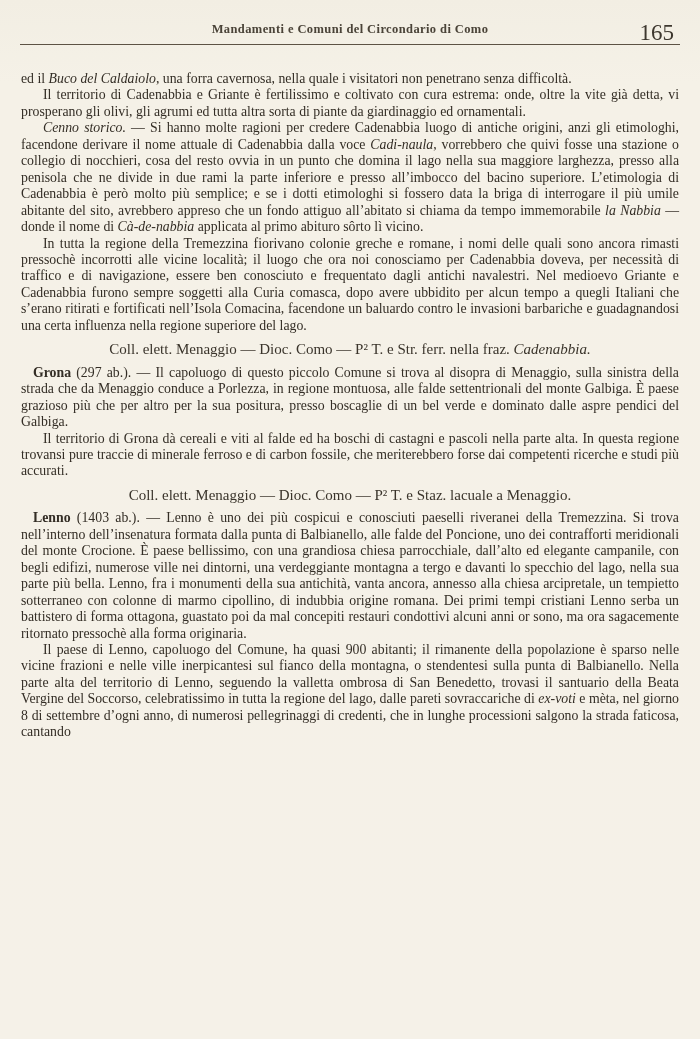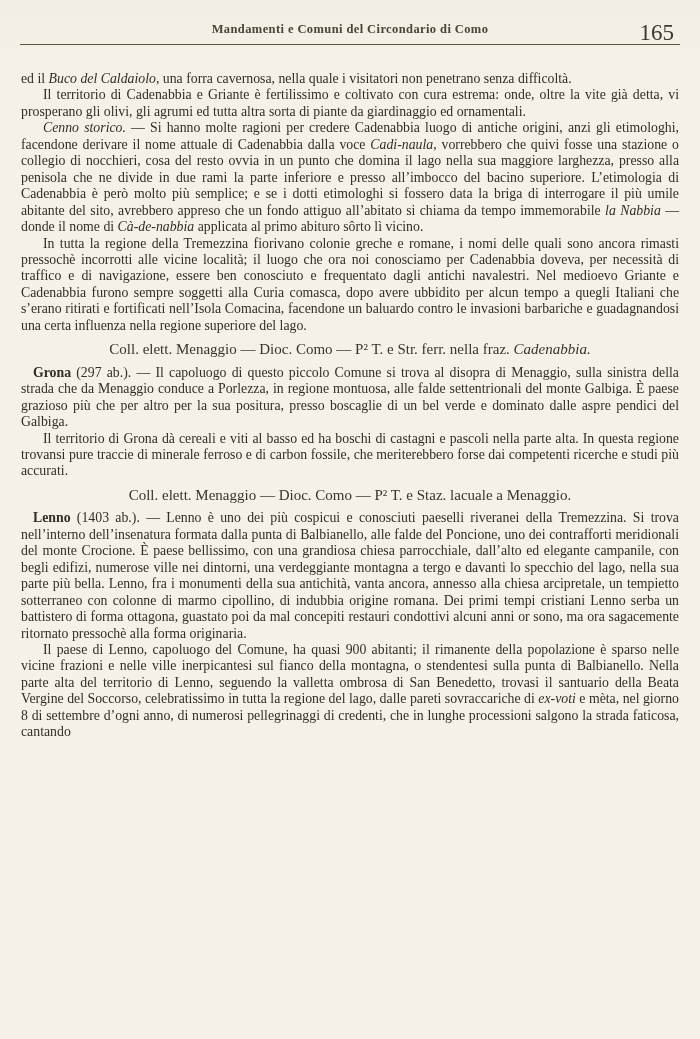--- a/index.html
+++ b/index.html
@@ -73,18 +73,18 @@
     <div class="page-number">165</div>
   </header>
   <hr class="header-rule">
   <main class="page-body">
       <p class="para body"><span>ed il </span><span class="it">Buco del Caldaiolo</span><span>, una forra cavernosa, nella quale i visitatori non penetrano senza difficoltà.</span></p>
       <p class="para body indent"><span>Il territorio di Cadenabbia e Griante è fertilissimo e coltivato con cura estrema: onde, oltre la vite già detta, vi prosperano gli olivi, gli agrumi ed tutta altra sorta di piante da giardinaggio ed ornamentali.</span></p>
       <p class="para body indent"><span class="it">Cenno storico.</span><span> — Si hanno molte ragioni per credere Cadenabbia luogo di antiche origini, anzi gli etimologhi, facendone derivare il nome attuale di Cadenabbia dalla voce </span><span class="it">Cadi-naula</span><span>, vorrebbero che quivi fosse una stazione o collegio di nocchieri, cosa del resto ovvia in un punto che domina il lago nella sua maggiore larghezza, presso alla penisola che ne divide in due rami la parte inferiore e presso all’imbocco del bacino superiore. L’etimologia di Cadenabbia è però molto più semplice; e se i dotti etimologhi si fossero data la briga di interrogare il più umile abitante del sito, avrebbero appreso che un fondo attiguo all’abitato si chiama da tempo immemorabile </span><span class="it">la Nabbia</span><span> — donde il nome di </span><span class="it">Cà-de-nabbia</span><span> applicata al primo abituro sôrto lì vicino.</span></p>
       <p class="para body indent"><span>In tutta la regione della Tremezzina fiorivano colonie greche e romane, i nomi delle quali sono ancora rimasti pressochè incorrotti alle vicine località; il luogo che ora noi conosciamo per Cadenabbia doveva, per necessità di traffico e di navigazione, essere ben conosciuto e frequentato dagli antichi navalestri. Nel medioevo Griante e Cadenabbia furono sempre soggetti alla Curia comasca, dopo avere ubbidito per alcun tempo a quegli Italiani che s’erano ritirati e fortificati nell’Isola Comacina, facendone un baluardo contro le invasioni barbariche e guadagnandosi una certa influenza nella regione superiore del lago.</span></p>
       <p class="para coll"><span>Coll. elett. Menaggio — Dioc. Como — P² T. e Str. ferr. nella fraz. </span><span class="it">Cadenabbia.</span></p>
       <p class="para entry"><span class="bd">Grona</span><span> (297 ab.). — Il capoluogo di questo piccolo Comune si trova al disopra di Menaggio, sulla sinistra della strada che da Menaggio conduce a Porlezza, in regione montuosa, alle falde settentrionali del monte Galbiga. È paese grazioso più che per altro per la sua positura, presso boscaglie di un bel verde e dominato dalle aspre pendici del Galbiga.</span></p>
-      <p class="para body indent"><span>Il territorio di Grona dà cereali e viti al basso ed ha boschi di castagni e pascoli nella parte alta. In questa regione trovansi pure traccie di minerale ferroso e di carbon fossile, che meriterebbero forse dai competenti ricerche e studi più accurati.</span></p>
+      <p class="para body indent"><span>Il territorio di Grona dà cereali e viti al falde ed ha boschi di castagni e pascoli nella parte alta. In questa regione trovansi pure traccie di minerale ferroso e di carbon fossile, che meriterebbero forse dai competenti ricerche e studi più accurati.</span></p>
       <p class="para coll"><span>Coll. elett. Menaggio — Dioc. Como — P² T. e Staz. lacuale a Menaggio.</span></p>
       <p class="para entry"><span class="bd">Lenno</span><span> (1403 ab.). — Lenno è uno dei più cospicui e conosciuti paeselli riveranei della Tremezzina. Si trova nell’interno dell’insenatura formata dalla punta di Balbianello, alle falde del Poncione, uno dei contrafforti meridionali del monte Crocione. È paese bellissimo, con una grandiosa chiesa parrocchiale, dall’alto ed elegante campanile, con begli edifizi, numerose ville nei dintorni, una verdeggiante montagna a tergo e davanti lo specchio del lago, nella sua parte più bella. Lenno, fra i monumenti della sua antichità, vanta ancora, annesso alla chiesa arcipretale, un tempietto sotterraneo con colonne di marmo cipollino, di indubbia origine romana. Dei primi tempi cristiani Lenno serba un battistero di forma ottagona, guastato poi da mal concepiti restauri condottivi alcuni anni or sono, ma ora sagacemente ritornato pressochè alla forma originaria.</span></p>
       <p class="para body indent"><span>Il paese di Lenno, capoluogo del Comune, ha quasi 900 abitanti; il rimanente della popolazione è sparso nelle vicine frazioni e nelle ville inerpicantesi sul fianco della montagna, o stendentesi sulla punta di Balbianello. Nella parte alta del territorio di Lenno, seguendo la valletta ombrosa di San Benedetto, trovasi il santuario della Beata Vergine del Soccorso, celebratissimo in tutta la regione del lago, dalle pareti sovraccariche di </span><span class="it">ex-voti</span><span> e mèta, nel giorno 8 di settembre d’ogni anno, di numerosi pellegrinaggi di credenti, che in lunghe processioni salgono la strada faticosa, cantando</span></p>
     </main>
 </div>
 
 </body></html>

